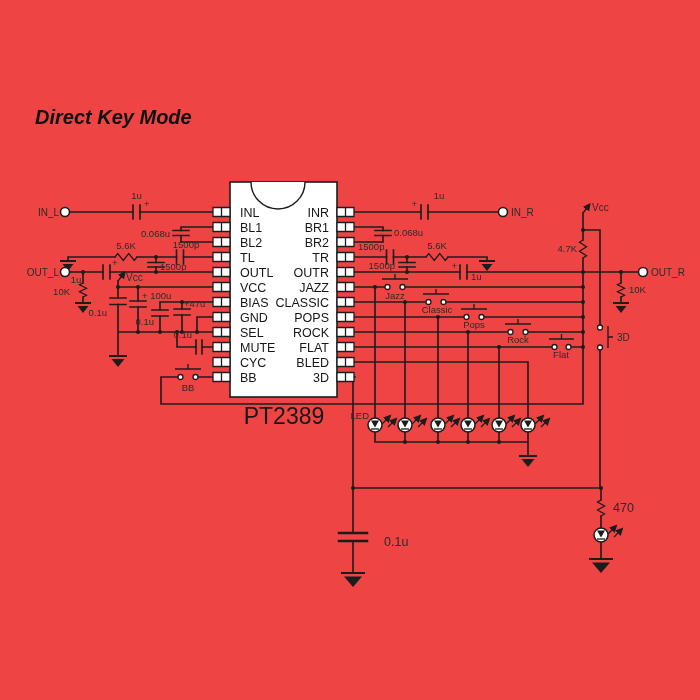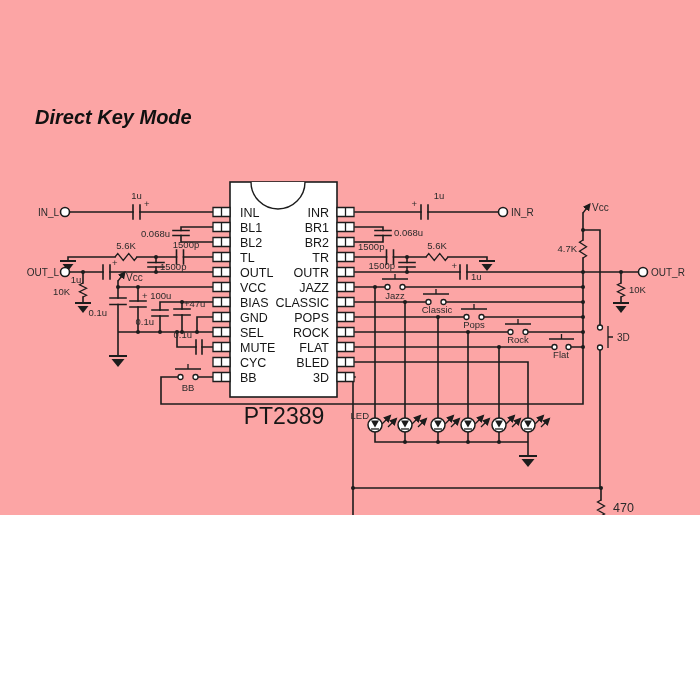--- a/index.html
+++ b/index.html
@@ -1,16 +1,16 @@
 <!DOCTYPE html>
 <html><head>
 <meta charset="utf-8">
 <style>
   html,body{margin:0;padding:0;background:#fff;}
-  .canvas{position:relative;width:700px;height:515px;background:#fca5a5;overflow:hidden;}
+  .canvas{position:relative;width:700px;height:700px;background:#ef4444;overflow:hidden;}
   svg{position:absolute;left:0;top:0;}
   text{font-family:"Liberation Sans",sans-serif;}
   .t-title{font-style:italic;font-weight:700;font-size:20px;fill:#111;}
   .t-pin{font-size:12.5px;fill:#161616;}
   .t-ic{font-size:23px;fill:#161616;}
   .t-sm{font-size:9.5px;fill:#2b2b2b;}
   .t-term{font-size:10px;fill:#2b2b2b;}
   .t-lg{font-size:12.5px;fill:#2b2b2b;}
   .w{stroke:#1c1c1c;stroke-width:1.6;fill:none;stroke-linecap:square;}
   .w13{stroke:#1c1c1c;stroke-width:1.3;fill:none;}

